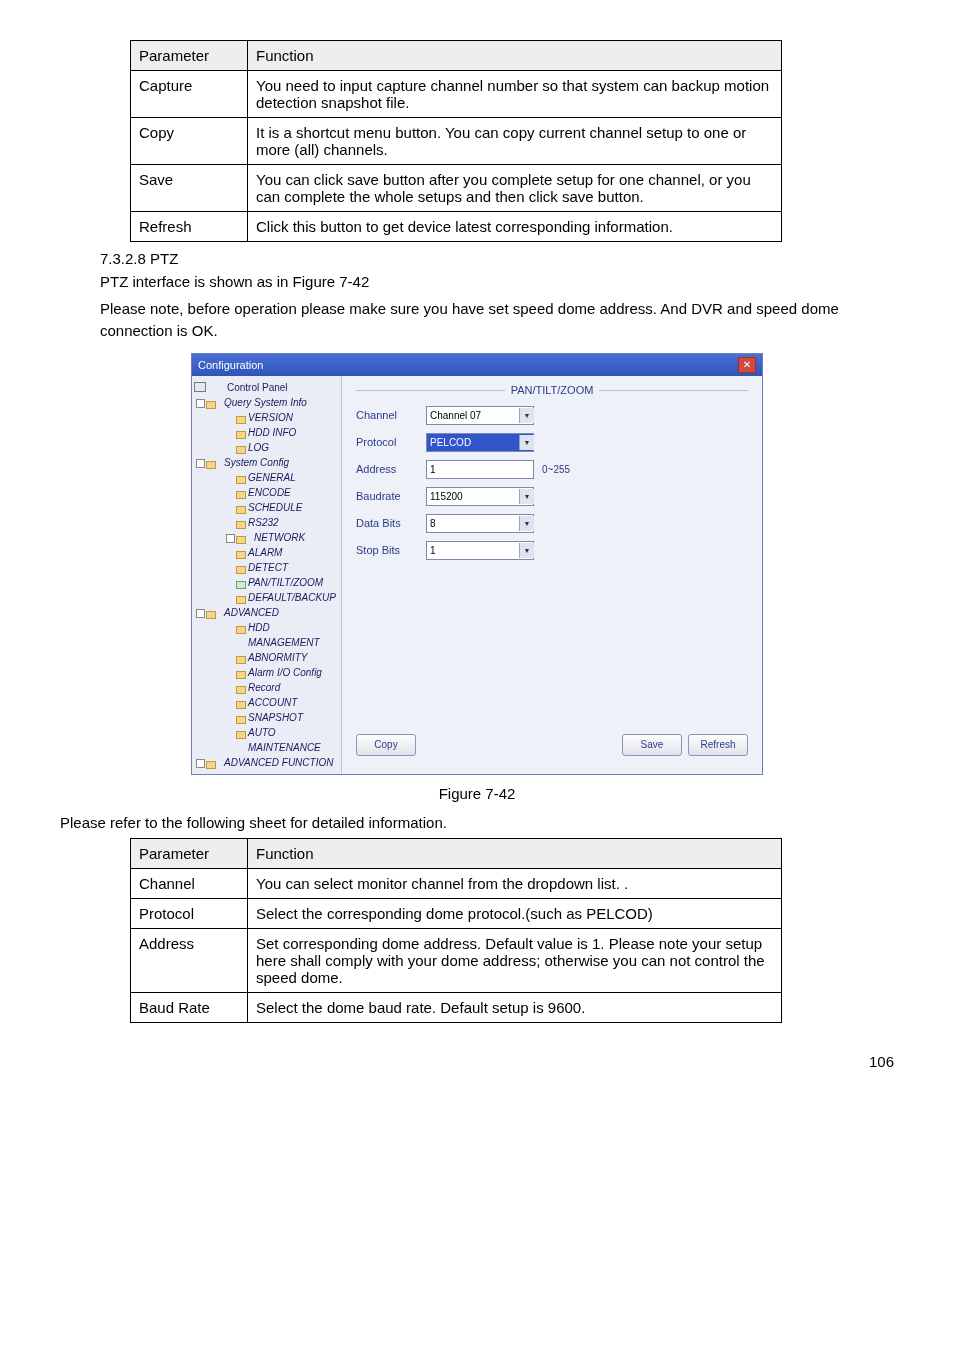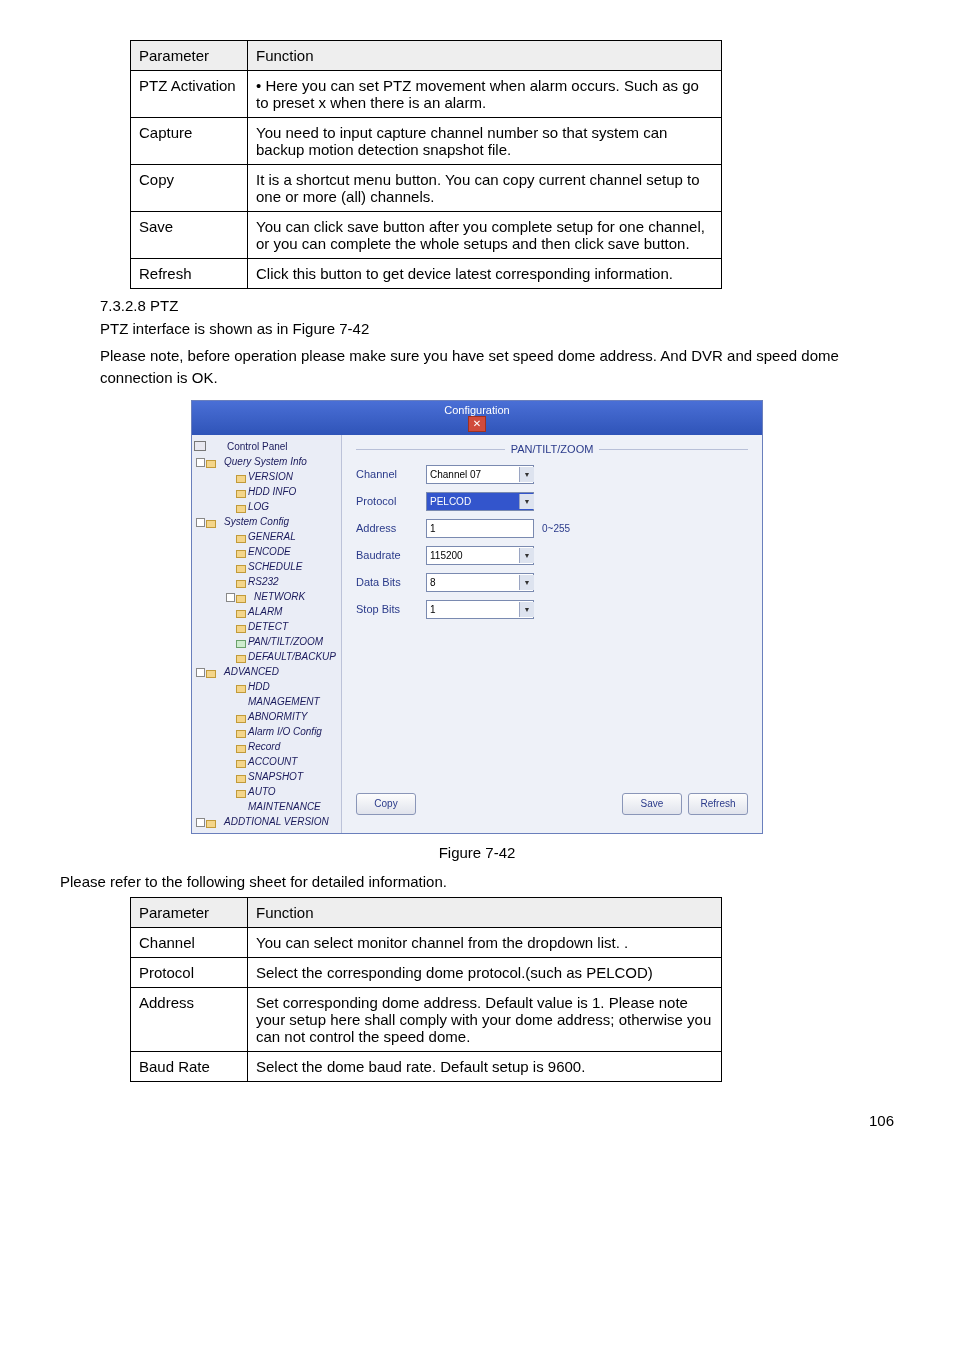--- a/index.html
+++ b/index.html
@@ -6,21 +6,21 @@
     margin: 0;
     padding: 40px 60px;
     font-family: Arial, Helvetica, sans-serif;
     font-size: 15px;
     color: #000;
     background: #fff;
     width: 834px;
   }
   table.param {
     border-collapse: collapse;
-    width: 592px;
+    width: 652px;
     margin-left: 70px;
     margin-bottom: 8px;
   }
   table.param th, table.param td {
     border: 1px solid #000;
     padding: 6px 8px;
     vertical-align: top;
     text-align: left;
     font-weight: normal;
   }
@@ -56,21 +56,20 @@
     font-family: Tahoma, Arial, sans-serif;
   }
   .cw-title {
     background: linear-gradient(#4a6fd6, #2f54b8);
     color: #fff;
     padding: 3px 6px;
     display: flex;
     justify-content: space-between;
     align-items: center;
     font-size: 11px;
-    flex-direction: column;
   }
   .cw-close {
     width: 16px;
     height: 14px;
     background: #d04b3c;
     border: 1px solid #a03020;
     color: #fff;
     display: flex;
     align-items: center;
     justify-content: center;
@@ -235,24 +234,20 @@
 <body>
 
 <table class="param">
   <thead>
     <tr>
       <td style="width:100px">Parameter</td>
       <td>Function</td>
     </tr>
   </thead>
   <tbody>
-    <tr>
-        <td>PTZ Activation</td>
-        <td>• Here you can set PTZ movement when alarm occurs. Such as go to preset x when there is an alarm.</td>
-      </tr>
     <tr>
         <td>Capture</td>
         <td>You need to input capture channel number so that system can backup motion detection snapshot file.</td>
       </tr>
     <tr>
         <td>Copy</td>
         <td>It is a shortcut menu button. You can copy current channel setup to one or more (all) channels.</td>
       </tr>
     <tr>
         <td>Save</td>
@@ -305,21 +300,21 @@
           <ul>
             <li><span>HDD MANAGEMENT</span></li>
             <li><span>ABNORMITY</span></li>
             <li><span>Alarm I/O Config</span></li>
             <li><span>Record</span></li>
             <li><span>ACCOUNT</span></li>
             <li><span>SNAPSHOT</span></li>
             <li><span>AUTO MAINTENANCE</span></li>
           </ul>
         </li>
-        <li class="expander"><span>ADDTIONAL VERSION</span></li>
+        <li class="expander"><span>ADVANCED FUNCTION</span></li>
       </ul>
     </div>
     <div class="form-area">
       <div class="fieldset-title"><span>PAN/TILT/ZOOM</span></div>
 
       <div class="form-row">
         <label>Channel</label>
         <div class="ctrl">
             <span>Channel 07</span>
             <span class="caret">▼</span>

